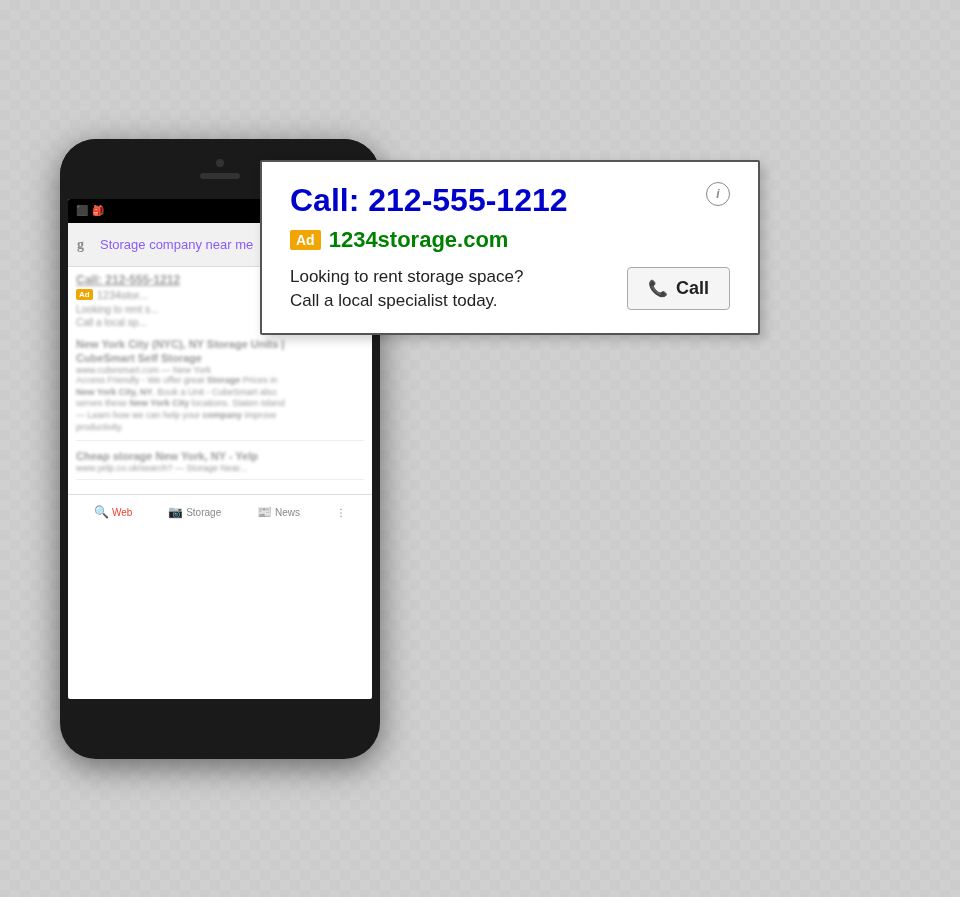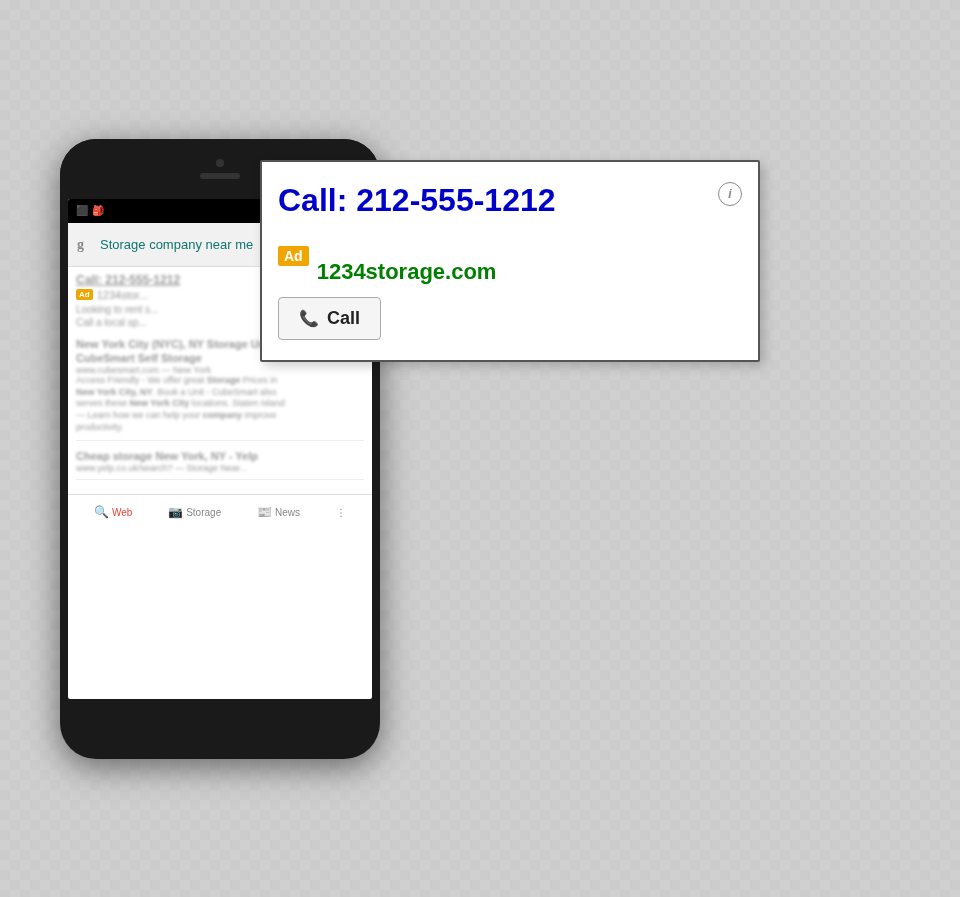--- a/index.html
+++ b/index.html
@@ -118,21 +118,21 @@
       color: #888;
       font-size: 14px;
       display: flex;
       align-items: center;
       justify-content: center;
     }
 
     .search-input-display {
       flex: 1;
       font-size: 13px;
-      color: #0f766e;
+      color: #8b5cf6;
       font-family: Arial, sans-serif;
     }
 
     .mic-icon {
       width: 18px;
       height: 18px;
       color: #888;
       font-size: 14px;
       display: flex;
       align-items: center;
@@ -256,21 +256,21 @@
 
     
     .ad-card {
       position: absolute;
       left: 260px;
       top: 160px;
       width: 500px;
       background: #fff;
       border: 2px solid #555;
       border-radius: 2px;
-      padding: 20px 16px;
+      padding: 20px 28px;
       z-index: 10;
       box-shadow: 4px 4px 12px rgba(0,0,0,0.2);
       font-family: Arial, sans-serif;
     }
 
     .ad-card-header {
       display: flex;
       justify-content: space-between;
       align-items: flex-start;
       margin-bottom: 8px;
@@ -309,21 +309,20 @@
       font-size: 14px;
       font-weight: bold;
       padding: 2px 6px;
       border-radius: 2px;
     }
 
     .ad-card-domain {
       color: #008000;
       font-size: 22px;
       font-weight: bold;
-      margin-top: 32px;
     }
 
     .ad-card-bottom {
       display: flex;
       align-items: center;
       justify-content: space-between;
     }
 
     .ad-card-desc {
       font-size: 17px;
@@ -463,18 +462,22 @@
     <div class="ad-card-phone">Call: 212-555-1212</div>
     <div class="info-icon">i</div>
   </div>
 
   <div class="ad-card-domain-row">
     <span class="ad-card-badge">Ad</span>
     <span class="ad-card-domain">1234storage.com</span>
   </div>
 
   <div class="ad-card-bottom">
+    <div class="ad-card-desc">
+      <span>Looking to rent storage space?</span><br>
+      <span>Call a local specialist today.</span>
+    </div>
     <button class="call-btn">
       <span class="call-btn-icon">📞</span>
       <span>Call</span>
     </button>
   </div>
 </div>
 
 </body></html>

